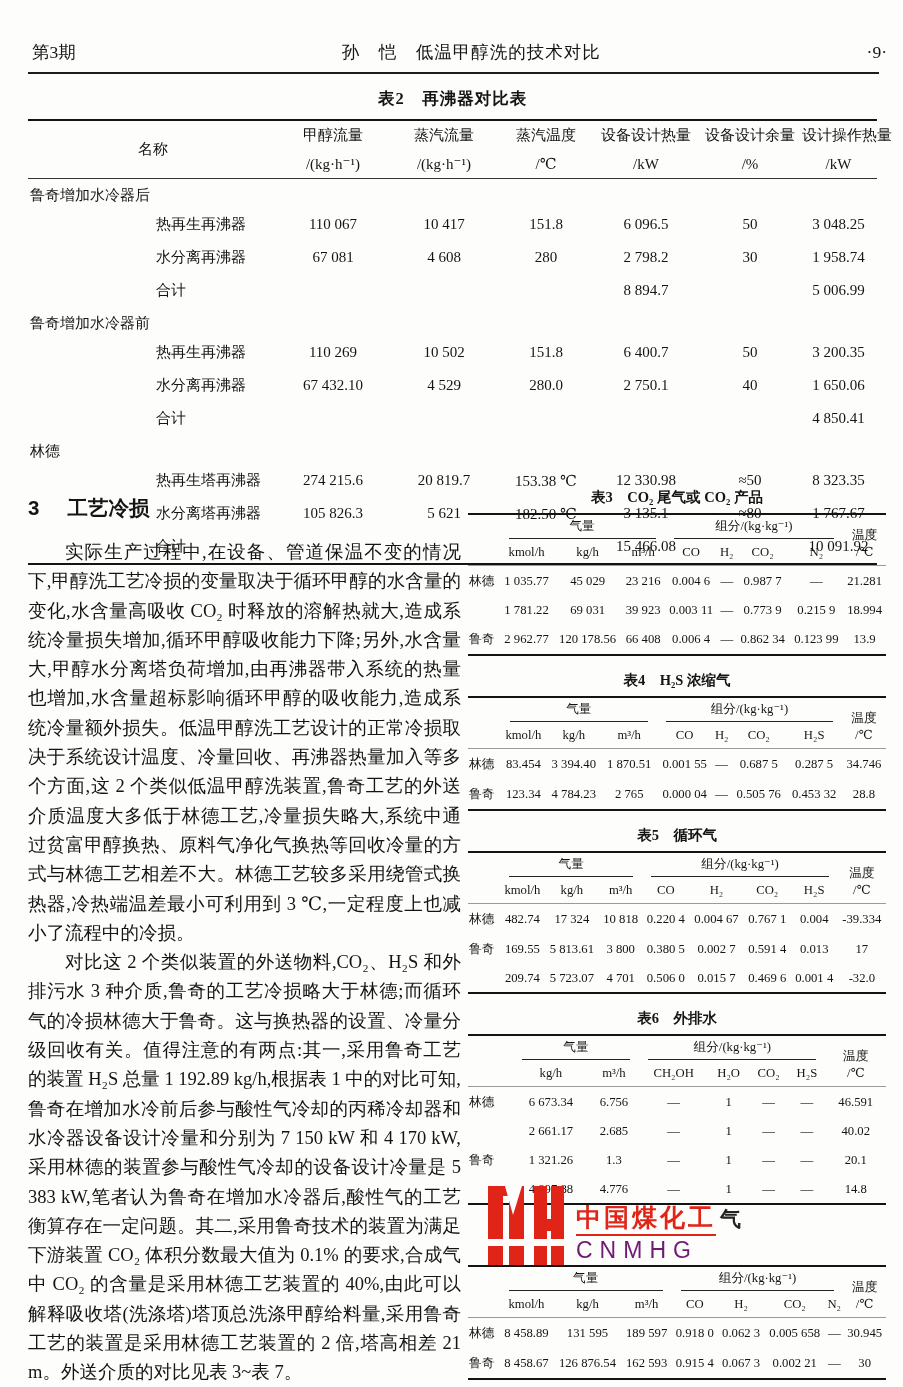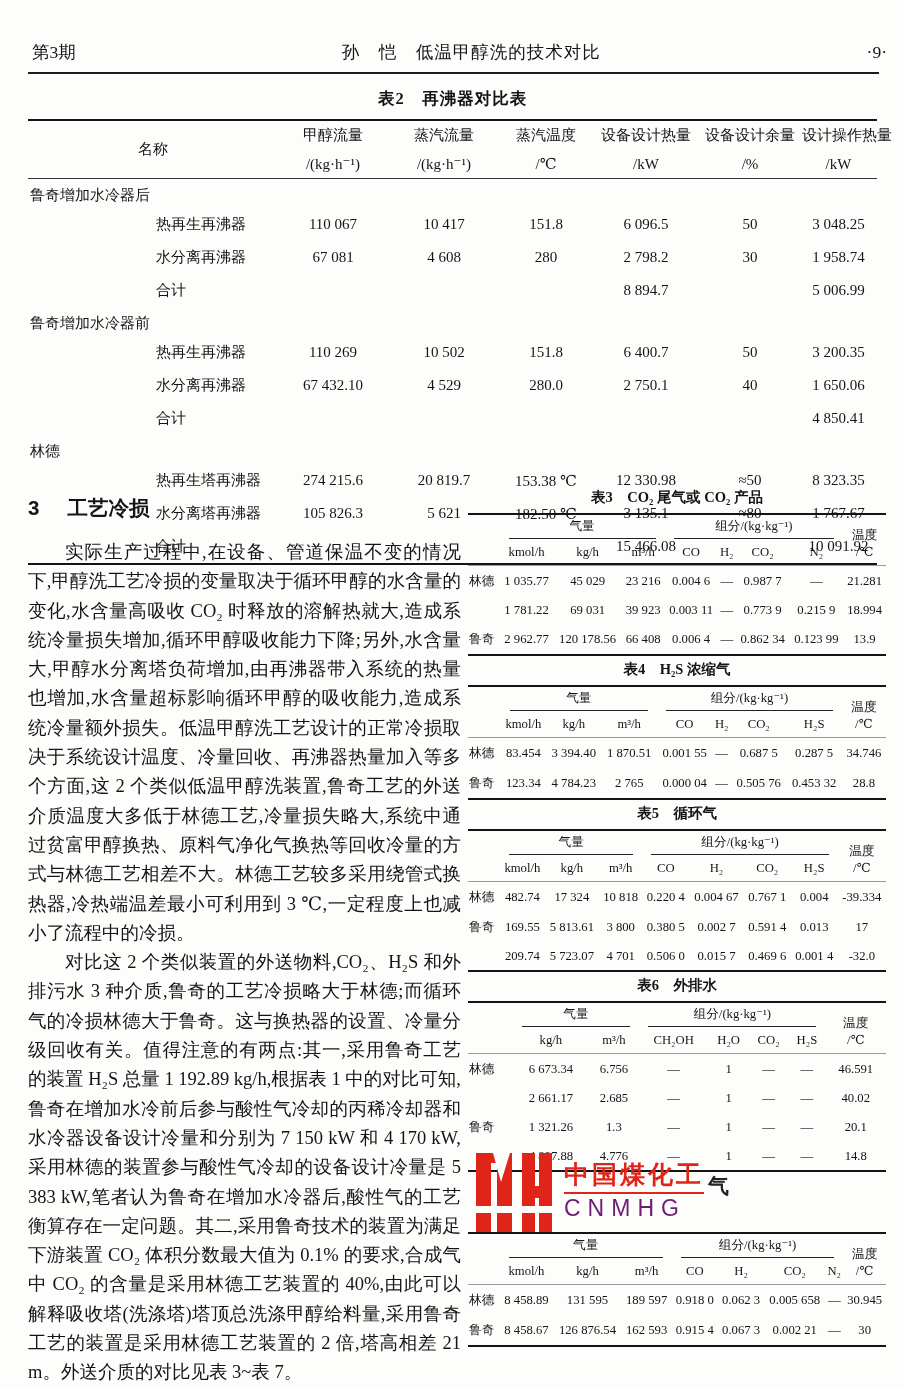--- a/index.html
+++ b/index.html
@@ -22,31 +22,31 @@
   .t2 tr.grp td{text-align:left;padding:7px 0 3px 2px;}
   .t2 td.rowname{text-align:left;padding-left:128px;}
   
   .leftcol{position:absolute;top:494px;left:28px;width:433px;}
   .sec{font-size:20.5px;font-weight:700;margin:0 0 16px 0;font-family:"Liberation Sans","DejaVu Sans",sans-serif;}
   .sec .num{margin-right:28px;}
   .leftcol p{margin:0;font-size:18.5px;line-height:29.3px;text-align:justify;text-indent:2em;}
   
   .rightcol{position:absolute;top:488px;left:468px;width:418px;}
   .rtitle{text-align:center;font-weight:700;font-size:14.5px;margin:0 0 6px 0;}
-  .rtitle.mt{margin-top:4px;}
+  .rtitle.mt{margin-top:15px;}
   table.rt{width:100%;border-collapse:collapse;border-top:2px solid #141414;border-bottom:2px solid #141414;
            font-size:12.7px;}
   .rt th{font-weight:400;padding:3px 1px;white-space:nowrap;vertical-align:bottom;}
   .rt .span-line{border-bottom:1px solid #222;margin:0 8px;padding-bottom:3px;}
   .rt thead tr:last-child th,.rt thead th[rowspan]{border-bottom:1.3px solid #9a9a9a;padding-bottom:5px;}
   .rt td{text-align:center;padding:6.5px 1px;white-space:nowrap;}
   .rt td.lbl,.rt th.lblcol{text-align:left;}
   
   .t7wrap{position:relative;padding-top:52px;margin-top:8px;}
-  .wm{position:absolute;top:-32px;left:8px;display:flex;align-items:center;gap:12px;}
+  .wm{position:absolute;top:-32px;left:20px;display:flex;align-items:flex-end;gap:12px;}
   .wm-txt{padding-top:4px;}
   .wm-cn{color:#e02418;font-size:25px;font-weight:700;letter-spacing:3px;
          border-bottom:2.5px solid #e02418;padding-bottom:3px;line-height:1.1;}
   .wm-en{color:#701a75;font-size:23px;letter-spacing:7px;font-family:"Liberation Sans","DejaVu Sans",sans-serif;
          line-height:1.25;}
   .wm-frag{position:absolute;top:24px;left:232px;color:#222;font-size:21px;font-weight:700;}
 </style>
 </head>
 <body>
 

